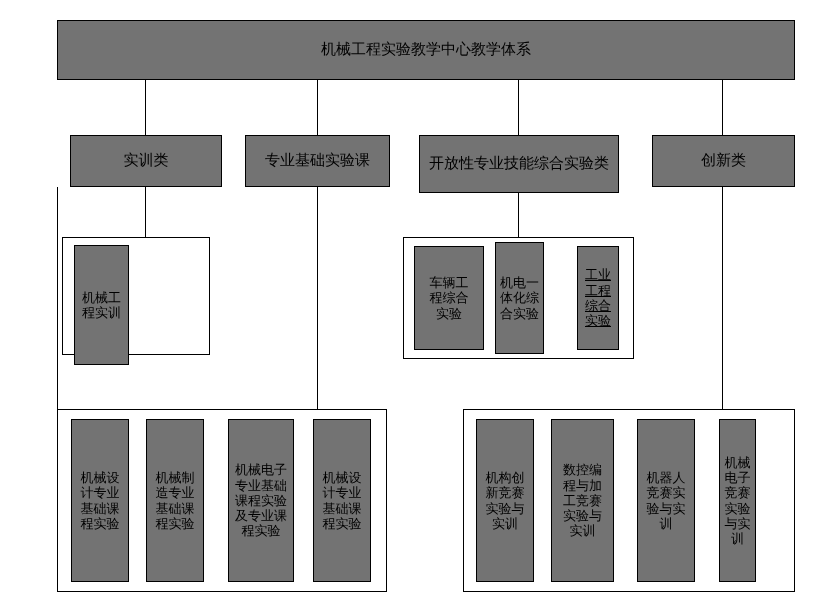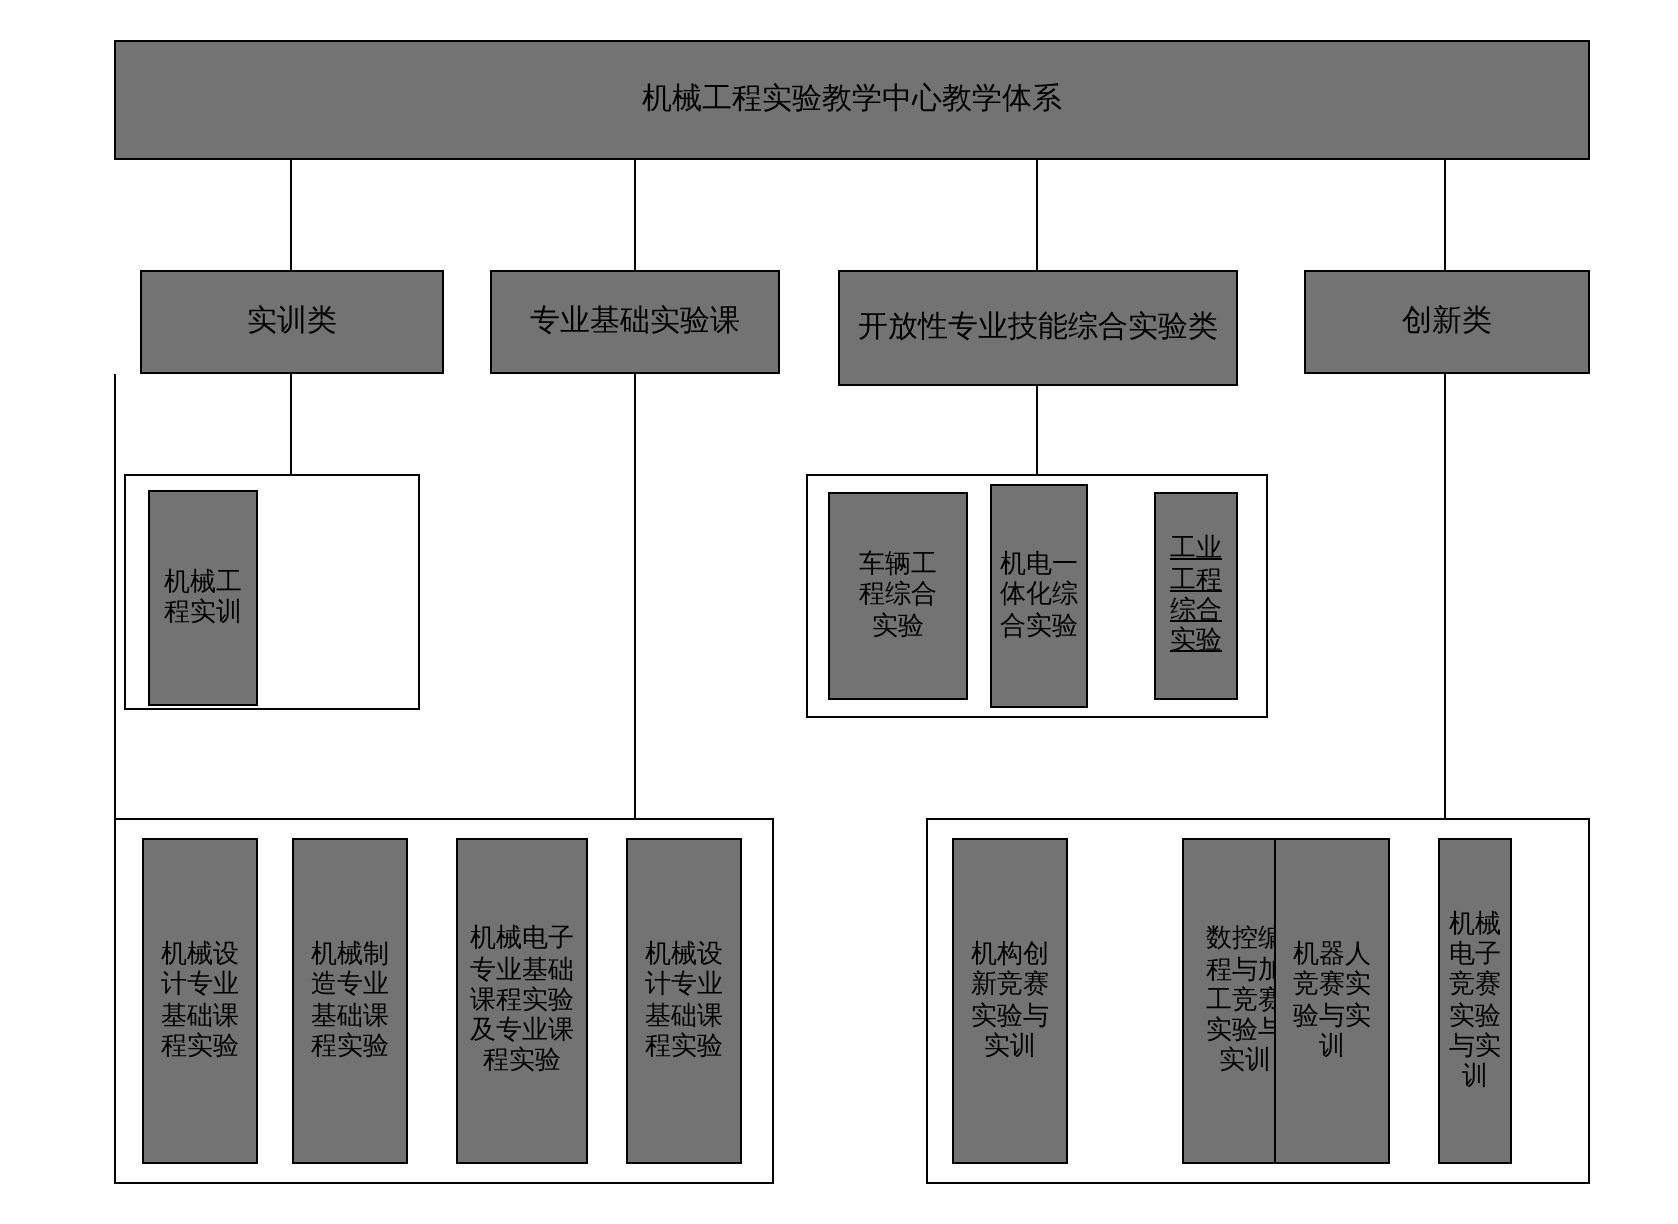--- a/index.html
+++ b/index.html
@@ -89,21 +89,21 @@
 
   <div class="line-v" style="left:145px; top:187px; height:50px;"></div>
   <div class="line-v" style="left:518px; top:193px; height:44px;"></div>
 
   <div class="line-v" style="left:317px; top:187px; height:222px;"></div>
   <div class="line-v" style="left:722px; top:187px; height:222px;"></div>
   <div class="line-v" style="left:57px; top:187px; height:222px;"></div>
 
   <div class="group" style="left:62px; top:237px; width:148px; height:118px;"></div>
 
-  <div class="box t-l3 narrow" style="left:74px; top:245px; width:55px; height:108px;">
+  <div class="box t-l3 narrow" style="left:74px; top:245px; width:55px; height:120px;">
     <span>机械工程实训</span>
   </div>
 
   <div class="group" style="left:403px; top:237px; width:231px; height:122px;"></div>
 
   <div class="box t-l3 narrow" style="left:414px; top:246px; width:70px; height:104px;">
     <span>车辆工程综合实验</span>
   </div>
   <div class="box t-l3 narrow" style="left:495px; top:242px; width:49px; height:112px;">
     <span>机电一体化综合实验</span>
@@ -125,21 +125,21 @@
   </div>
   <div class="box t-leaf narrow" style="left:313px; top:419px; width:58px; height:163px;">
     <span>机械设计专业基础课程实验</span>
   </div>
 
   <div class="group" style="left:463px; top:409px; width:332px; height:183px;"></div>
 
   <div class="box t-leaf narrow" style="left:476px; top:419px; width:58px; height:163px;">
     <span>机构创新竞赛实验与实训</span>
   </div>
-  <div class="box t-leaf narrow" style="left:551px; top:419px; width:63px; height:163px;margin-left:40px;">
+  <div class="box t-leaf narrow" style="left:551px; top:419px; width:63px; height:163px;">
     <span>数控编程与加工竞赛实验与实训</span>
   </div>
   <div class="box t-leaf narrow" style="left:637px; top:419px; width:58px; height:163px;">
     <span>机器人竞赛实验与实训</span>
   </div>
   <div class="box t-leaf narrow" style="left:719px; top:419px; width:37px; height:163px;">
     <span>机械电子竞赛实验与实训</span>
   </div>
 
 </div>

